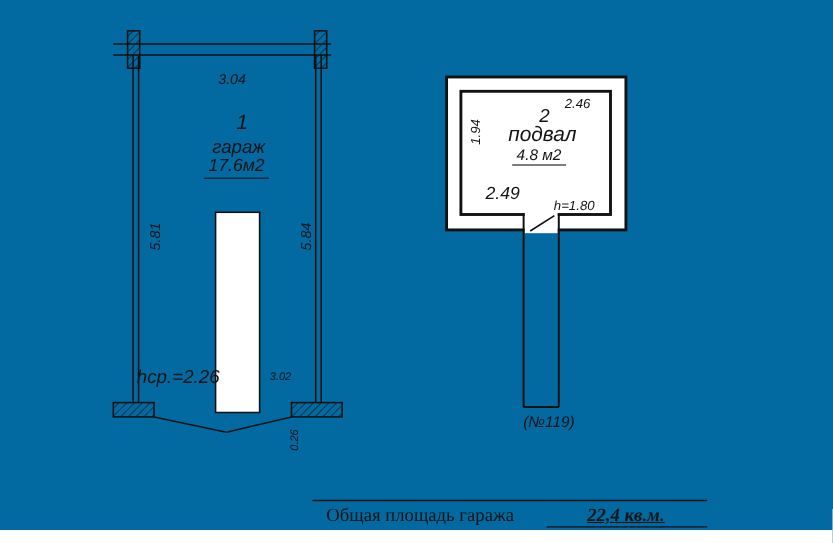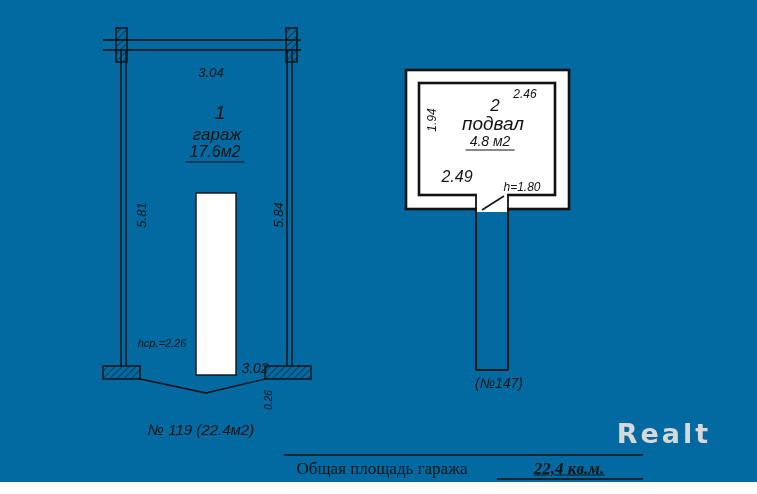--- a/index.html
+++ b/index.html
@@ -75,32 +75,30 @@
       <line x1="497" y1="479" x2="643" y2="479" stroke-width="1.3"></line>
     </g>
   </svg>
 
   <span class="lbl" style="left:211px; top:72px; font-size:13px;">3.04</span>
   <span class="lbl" style="left:220px; top:112px; font-size:19px;">1</span>
   <span class="lbl" style="left:217px; top:134px; font-size:17px;text-align:right;">гараж</span>
   <span class="lbl underlined" style="left:215px; top:153px; font-size:16px;">17.6м2</span>
   <span class="lbl rot" style="left:141px; top:215px; font-size:13px;">5.81</span>
   <span class="lbl rot" style="left:278px; top:215px; font-size:13px;">5.84</span>
-  <span class="lbl" style="left:162px; top:343px; font-size:11px;">hcp.=2.26</span>
-  <span class="lbl" style="left:255px; top:343px; font-size:14px;margin-top:25px;">3.02</span>
+  <span class="lbl" style="left:162px; top:343px; font-size:17px;">hcp.=2.26</span>
+  <span class="lbl" style="left:255px; top:343px; font-size:10px;">3.02</span>
   <span class="lbl rot" style="left:269px; top:400px; font-size:10px;">0.26</span>
-  <span class="lbl" style="left:201px; top:429px; font-size:15px;">№ 119 (22.4м2)</span>
 
   <span class="lbl" style="left:495px; top:105px; font-size:17px;">2</span>
   <span class="lbl" style="left:493px; top:123px; font-size:19px;">подвал</span>
   <span class="lbl underlined" style="left:490px; top:142px; font-size:14px;">4.8 м2</span>
   <span class="lbl" style="left:525px; top:94px; font-size:12px;">2.46</span>
   <span class="lbl rot" style="left:432px; top:120px; font-size:12px;">1.94</span>
   <span class="lbl" style="left:457px; top:177px; font-size:16px;">2.49</span>
   <span class="lbl" style="left:522px; top:173px; font-size:12px;margin-top:14px;">h=1.80</span>
-  <span class="lbl" style="left:499px; top:383px; font-size:14px;">(№147)</span>
+  <span class="lbl" style="left:499px; top:383px; font-size:14px;">(№119)</span>
 
   <span class="lbl serif" style="left:382px; top:468px; font-size:17px;">Общая площадь гаража</span>
   <span class="lbl serif value" style="left:569px; top:468px; font-size:17px;text-decoration:underline;">22,4 кв.м.</span>
 
-  <span class="watermark" style="left:664px; top:433px;">Realt</span>
 
 </div>
 
 </body></html>

